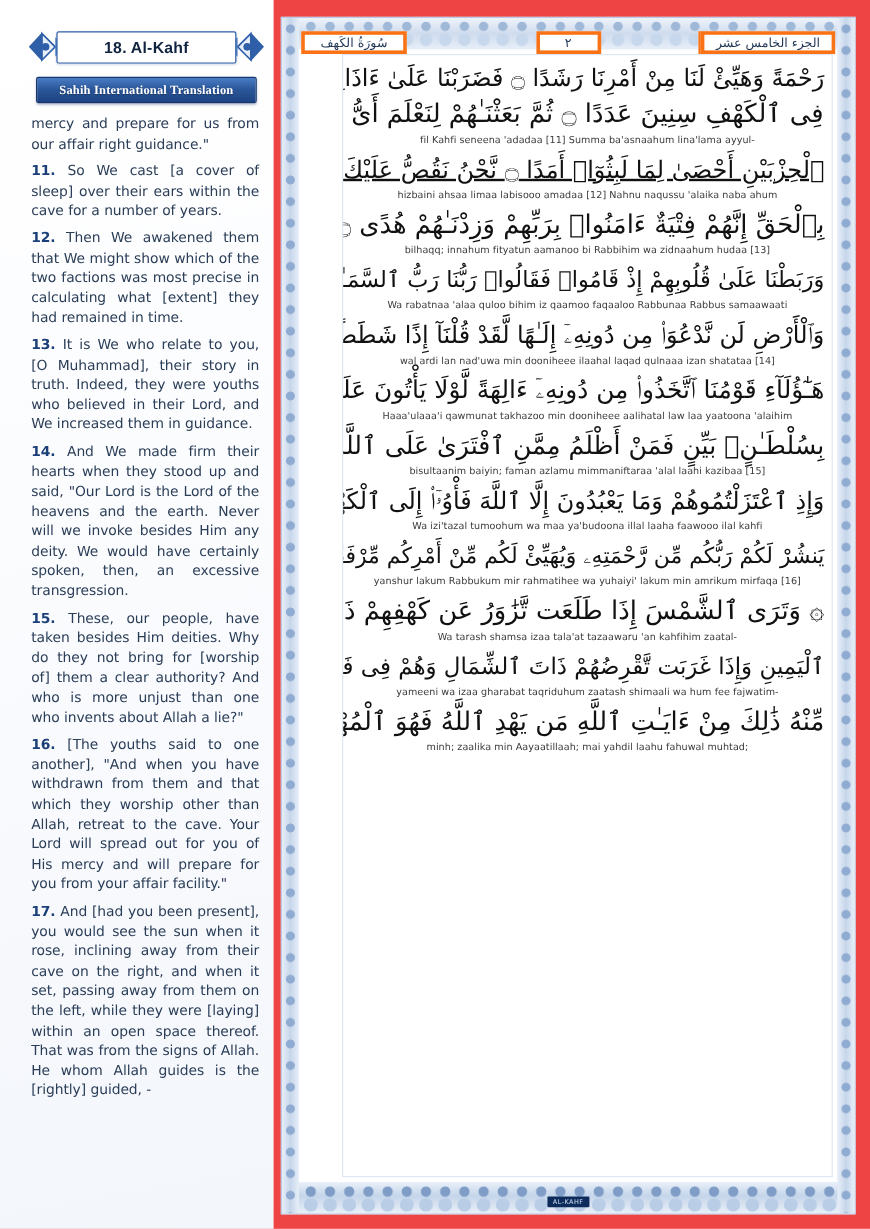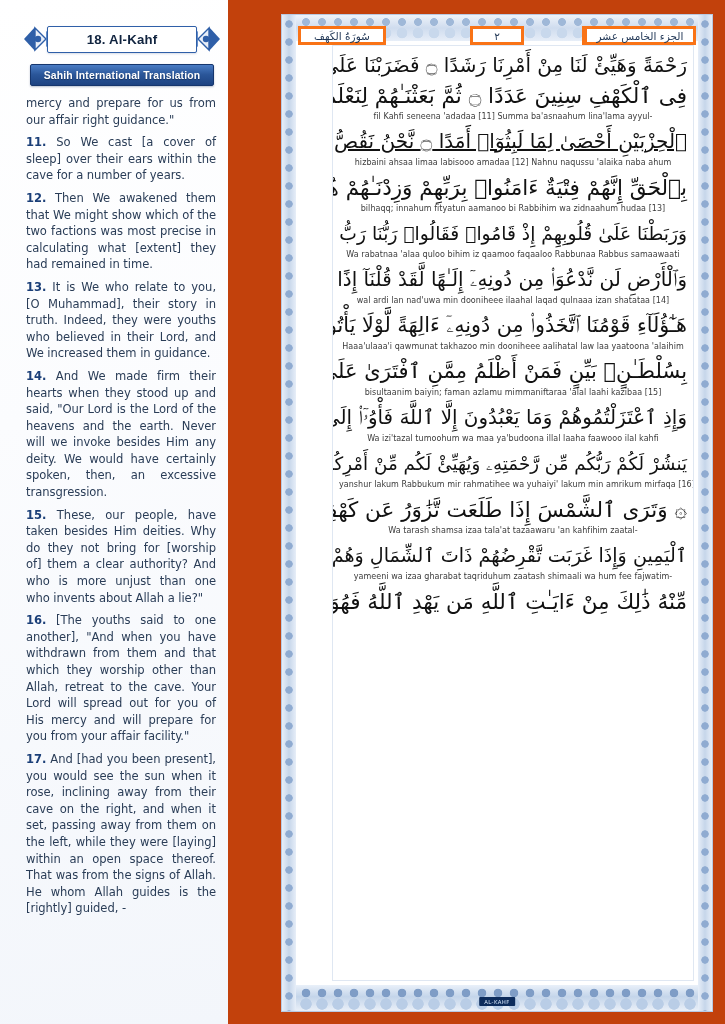--- a/index.html
+++ b/index.html
@@ -12,24 +12,23 @@
     height: 1024px;
     font-family: "Liberation Sans", sans-serif;
     position: relative;
     overflow: hidden;
   }
 
   
   .page {
     position: absolute;
     inset: 0;
-    background: #c2410c;
+    background: #ef4444;
     display: flex;
     flex-direction: row;
-    gap: 47px;
   }
 
   
   .left-col {
     width: 228px;
     min-width: 228px;
     padding: 18px 10px 8px 24px;
     box-sizing: border-box;
     position: relative;
     background: linear-gradient(170deg,#ffffff 0%,#fbfcfe 40%,#f3f6fb 100%);
@@ -78,20 +77,21 @@
   .trans-bar {
     background: linear-gradient(180deg,#4a7cc4 0%,#2a5699 48%,#1d4382 100%);
     border: 1px solid #16366d;
     border-radius: 2px;
     height: 20px;
     margin: 0 4px 9px 6px;
     display: flex;
     align-items: center;
     justify-content: center;
     box-shadow: 0 1px 2px rgba(20,50,100,.3);
+    font-family: Liberation Serif, serif;
   }
   .trans-bar span {
     color: #ffffff;
     font-size: 10.4px;
     font-weight: bold;
     letter-spacing: .15px;
     text-shadow: 0 1px 1px rgba(0,0,0,.35);
   }
 
   
@@ -357,20 +357,21 @@
         <div class="ayah-line" style="font-size: 18.3px;">يَنشُرْ لَكُمْ رَبُّكُم مِّن رَّحْمَتِهِۦ وَيُهَيِّئْ لَكُم مِّنْ أَمْرِكُم مِّرْفَقًا ۝</div>
         <div class="translit">yanshur lakum Rabbukum mir rahmatihee wa yuhaiyi' lakum min amrikum mirfaqa  [16]</div>
 
         <div class="ayah-line">۞ وَتَرَى ٱلشَّمْسَ إِذَا طَلَعَت تَّزَٰوَرُ عَن كَهْفِهِمْ ذَاتَ</div>
         <div class="translit">Wa tarash shamsa izaa tala'at tazaawaru 'an kahfihim zaatal-</div>
 
         <div class="ayah-line" style="font-size: 19.1px;">ٱلْيَمِينِ وَإِذَا غَرَبَت تَّقْرِضُهُمْ ذَاتَ ٱلشِّمَالِ وَهُمْ فِى فَجْوَةٍ</div>
         <div class="translit">yameeni wa izaa gharabat taqriduhum zaatash shimaali wa hum fee fajwatim-</div>
 
         <div class="ayah-line">مِّنْهُ ذَٰلِكَ مِنْ ءَايَـٰتِ ٱللَّهِ مَن يَهْدِ ٱللَّهُ فَهُوَ ٱلْمُهْتَدِ</div>
+        <div class="translit">minh; zaalika min Aayaatillaah; mai yahdil laahu fahuwal muhtad;</div>
 
       </div>
 
       <div class="foot-badge">AL-KAHF</div>
     </div>
   </div>
 
 </div>
 
 </body></html>

